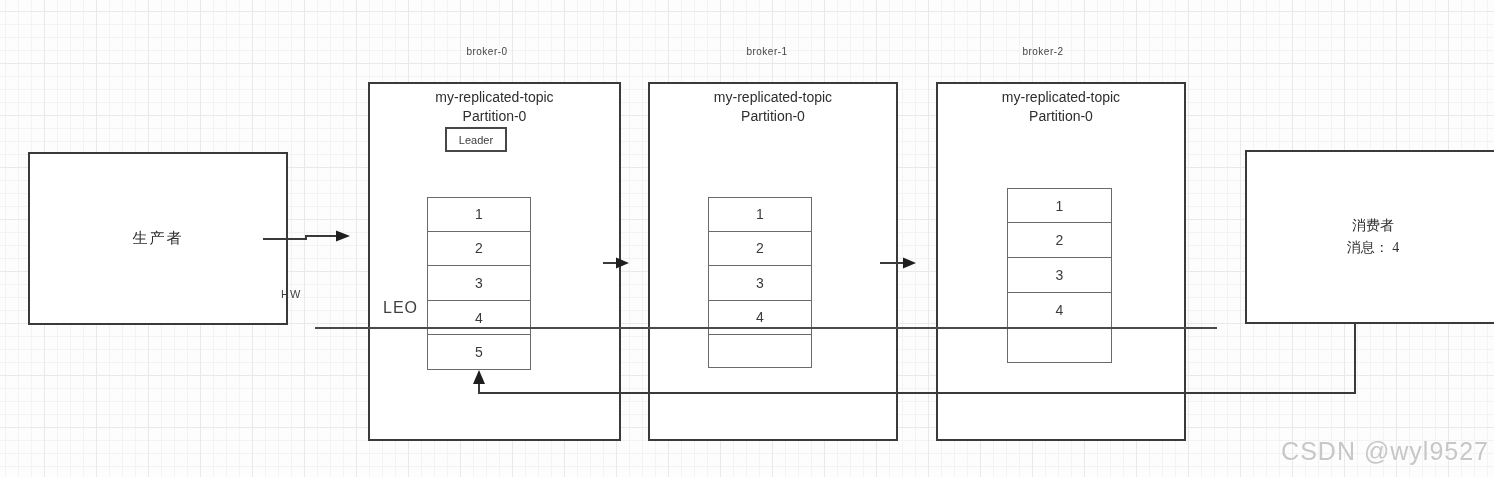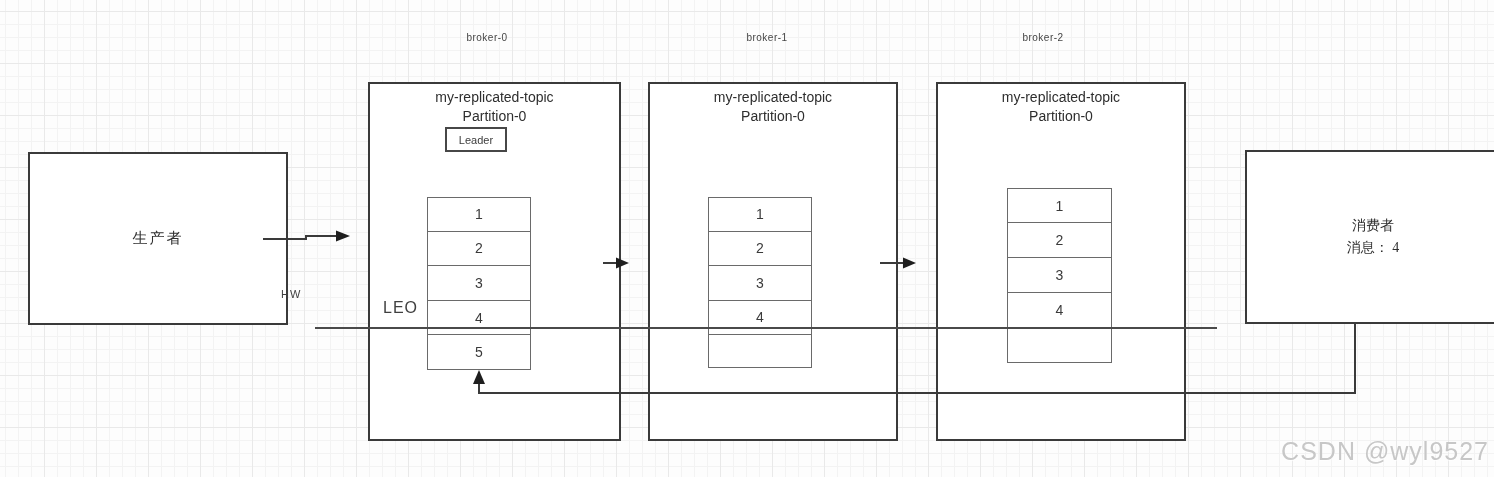--- a/index.html
+++ b/index.html
@@ -24,21 +24,21 @@
     box-sizing:border-box;
     margin-left:18px;
   }
   .center-flex { display:flex; align-items:center; justify-content:center; }
   .producer-label { font-size:15px; color:#2e2e2e; letter-spacing:2px; }
   .broker-title {
     position:absolute; top:4px; left:0; right:0;
     text-align:center; font-size:14px; color:#2e2e2e; line-height:19px;
   }
   .broker-name {
-    position:absolute; top:32px;
+    position:absolute; top:46px;
     transform:translateX(-50%);
     font-size:10px; color:#454545; letter-spacing:0.5px;
   }
   .leader-box {
     position:absolute;
     background:#fff;
     border:2px solid #474747;
     box-sizing:border-box;
     font-size:11px; color:#3c3c3c;
   }

